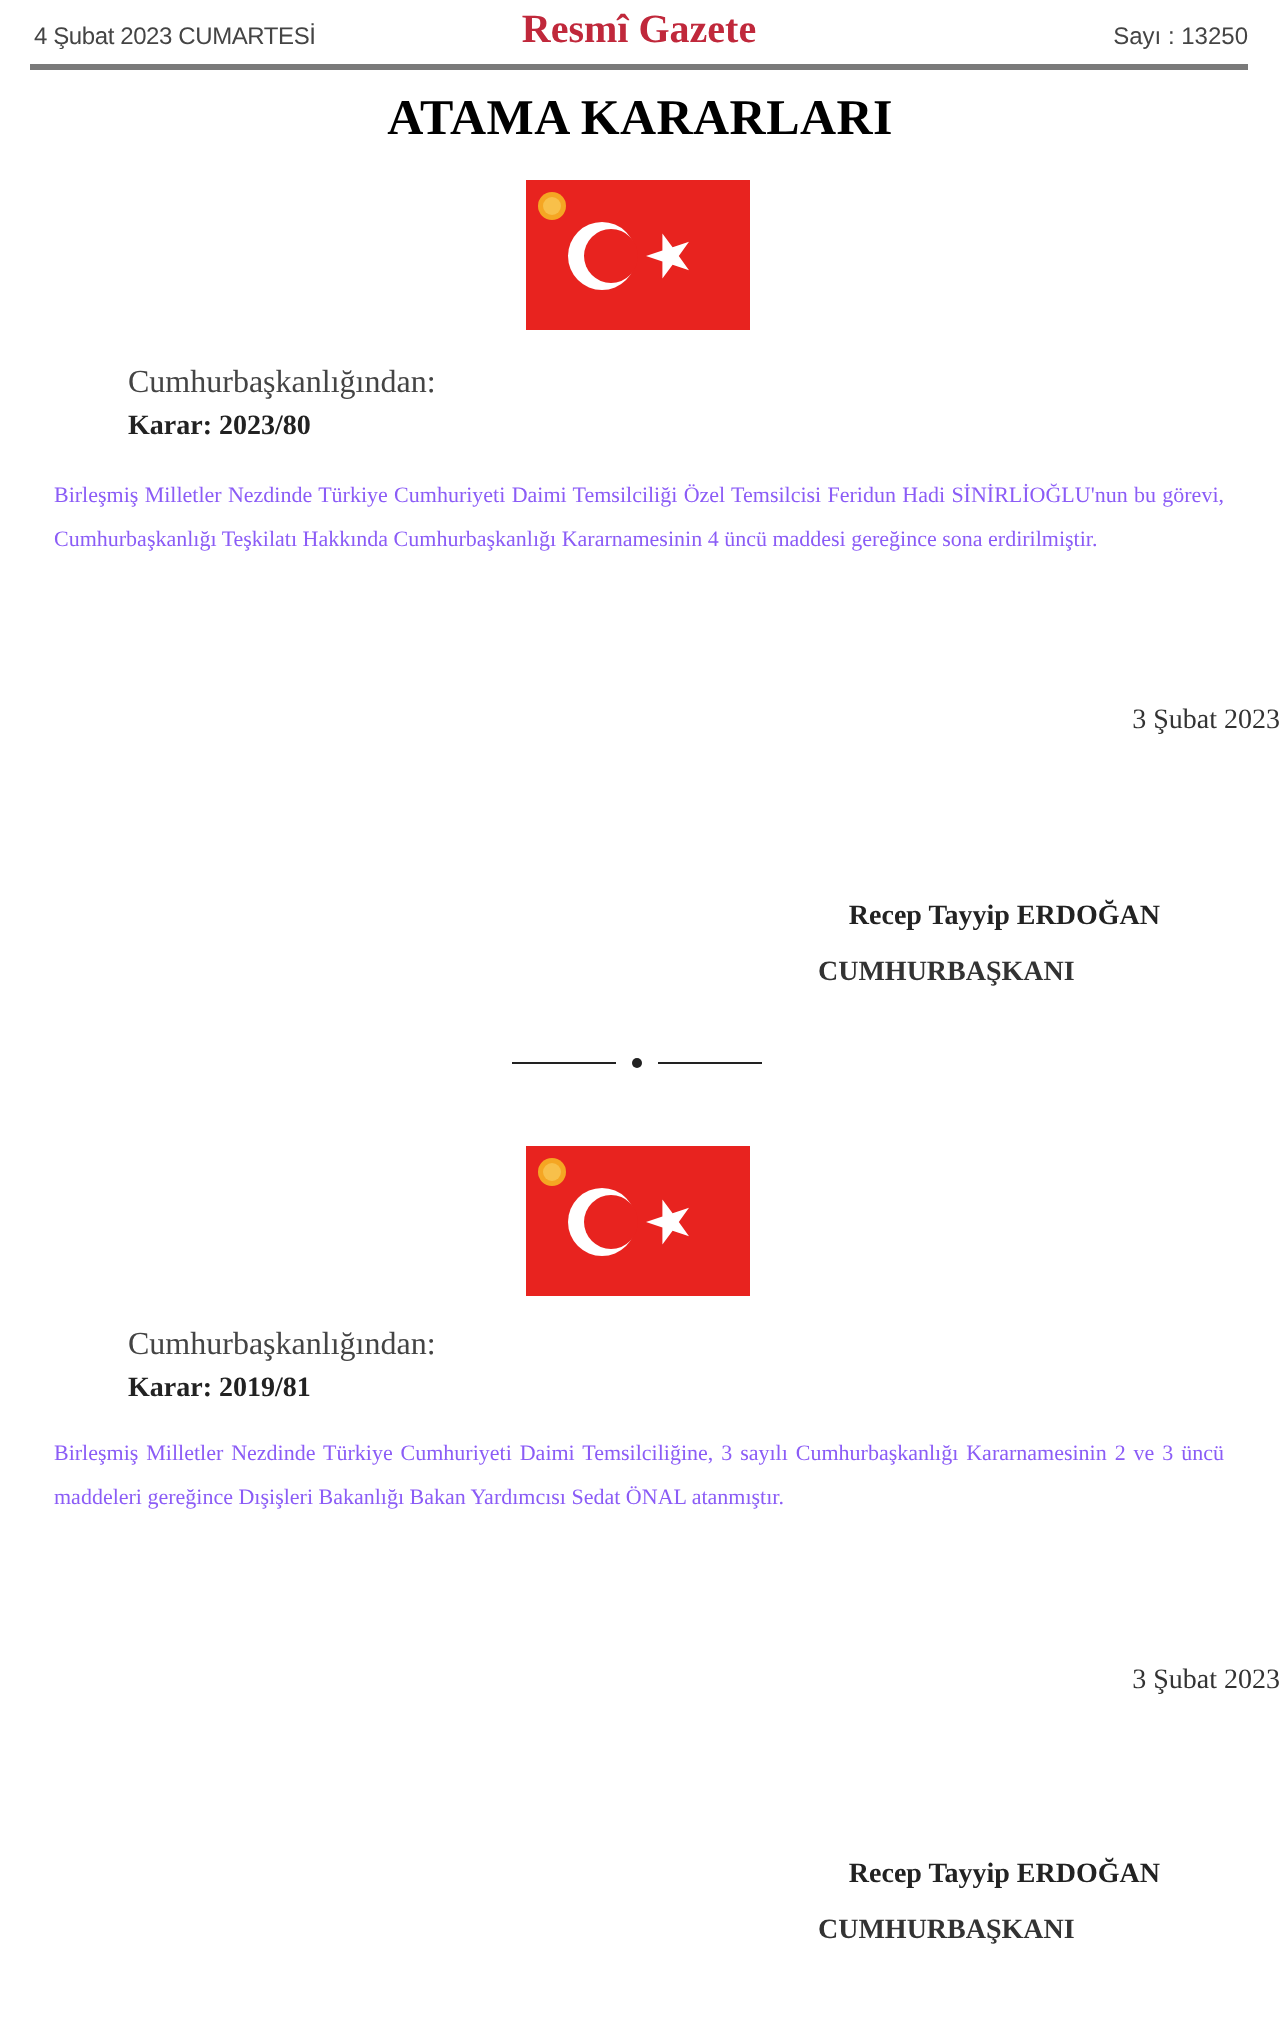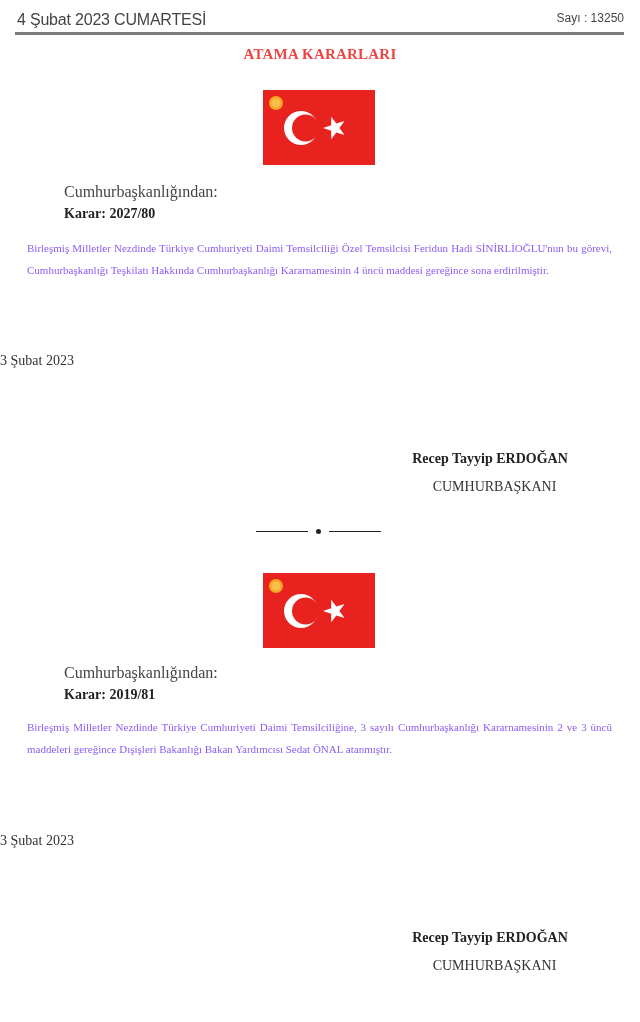--- a/index.html
+++ b/index.html
@@ -20,21 +20,21 @@
     left: 15px;
     top: 4px;
     width: 609px;
     height: 26px;
   }
   .hdr-date {
     position: absolute;
     left: 2px;
     top: 7px;
     font-family: "Liberation Sans", sans-serif;
-    font-size: 16px;
+    font-size: 12px;
     color: #444;
     letter-spacing: -0.2px;
   }
   .hdr-title {
     position: absolute;
     left: 0;
     right: 0;
     top: 0;
     text-align: center;
     font-family: "Liberation Serif", serif;
@@ -58,22 +58,22 @@
     height: 3px;
     background: #7a7a7a;
   }
   .section-title {
     position: absolute;
     left: 0;
     right: 0;
     top: 46px;
     text-align: center;
     font-weight: bold;
-    font-size: 15px;
-    color: #ef4444;
+    font-size: 25px;
+    color: #000000;
     letter-spacing: 0.2px;
   }
   .flag {
     position: absolute;
     left: 263px;
     width: 112px;
     height: 75px;
   }
   .flag svg { display: block; width: 100%; height: 100%; }
   .issuer {
@@ -97,42 +97,43 @@
     font-size: 11px;
     line-height: 22px;
     text-align: justify;
     text-align-last: left;
     color: #8b5cf6;
   }
   .date-line {
     position: absolute;
     left: 0;
     width: 640px;
-    text-align: left;
+    text-align: right;
     font-size: 14px;
     color: #333;
   }
   .signer-name {
     position: absolute;
     left: 400px;
     width: 180px;
-    text-align: center;
+    text-align: right;
     font-size: 14px;
     font-weight: bold;
     color: #222;
   }
   .signer-title {
     position: absolute;
     left: 400px;
     width: 180px;
-    text-align: center;
+    text-align: left;
     font-size: 14px;
     color: #333;
     padding-left: 9px;
     box-sizing: border-box;
+    font-weight: bold;
   }
   .divider {
     position: absolute;
     left: 256px;
     top: 525px;
     width: 126px;
     height: 14px;
   }
   .divider .line {
     position: absolute;
@@ -149,39 +150,40 @@
     height: 5px;
     border-radius: 50%;
     background: #222;
   }
 </style>
 </head>
 <body>
 
 <div class="header">
   <span class="hdr-date">4 Şubat 2023 CUMARTESİ</span>
+  <div class="hdr-title">Resmî Gazete</div>
   <span class="hdr-issue">Sayı : 13250</span>
 </div>
 <div class="hdr-rule"></div>
 
 <div class="section-title">ATAMA KARARLARI</div>
 
 <div class="flag" style="top:90px;">
   <svg viewBox="0 0 112 75" xmlns="http://www.w3.org/2000/svg">
     <rect x="0" y="0" width="112" height="75" fill="#e8231f"></rect>
     <circle cx="13" cy="13" r="7" fill="#f5a623"></circle>
     <circle cx="13" cy="13" r="4.5" fill="#f8c04a"></circle>
     <circle cx="38" cy="38" r="17" fill="#ffffff"></circle>
     <circle cx="42.5" cy="38" r="13.5" fill="#e8231f"></circle>
     <polygon points="62,38 70.2,35.3 70.2,26.7 75.3,33.6 83.5,30.9 78.4,38 83.5,45.1 75.3,42.4 70.2,49.3 70.2,40.7" fill="#ffffff" transform="translate(-2,0)"></polygon>
   </svg>
 </div>
 
 <div class="issuer" style="top:183px;">Cumhurbaşkanlığından:</div>
-<div class="decision-no" style="top:206px;">Karar: 2027/80</div>
+<div class="decision-no" style="top:206px;">Karar: 2023/80</div>
 <div class="body-text" style="top:237px;">Birleşmiş Milletler Nezdinde Türkiye Cumhuriyeti Daimi Temsilciliği Özel Temsilcisi Feridun Hadi SİNİRLİOĞLU'nun bu görevi, Cumhurbaşkanlığı Teşkilatı Hakkında Cumhurbaşkanlığı Kararnamesinin 4 üncü maddesi gereğince sona erdirilmiştir.</div>
 <div class="date-line" style="top:353px;">3 Şubat 2023</div>
 <div class="signer-name" style="top:451px;">Recep Tayyip ERDOĞAN</div>
 <div class="signer-title" style="top:479px;">CUMHURBAŞKANI</div>
 
 <div class="divider">
   <div class="line" style="left:0;"></div>
   <div class="dot"></div>
   <div class="line" style="left:73px;"></div>
 </div>

